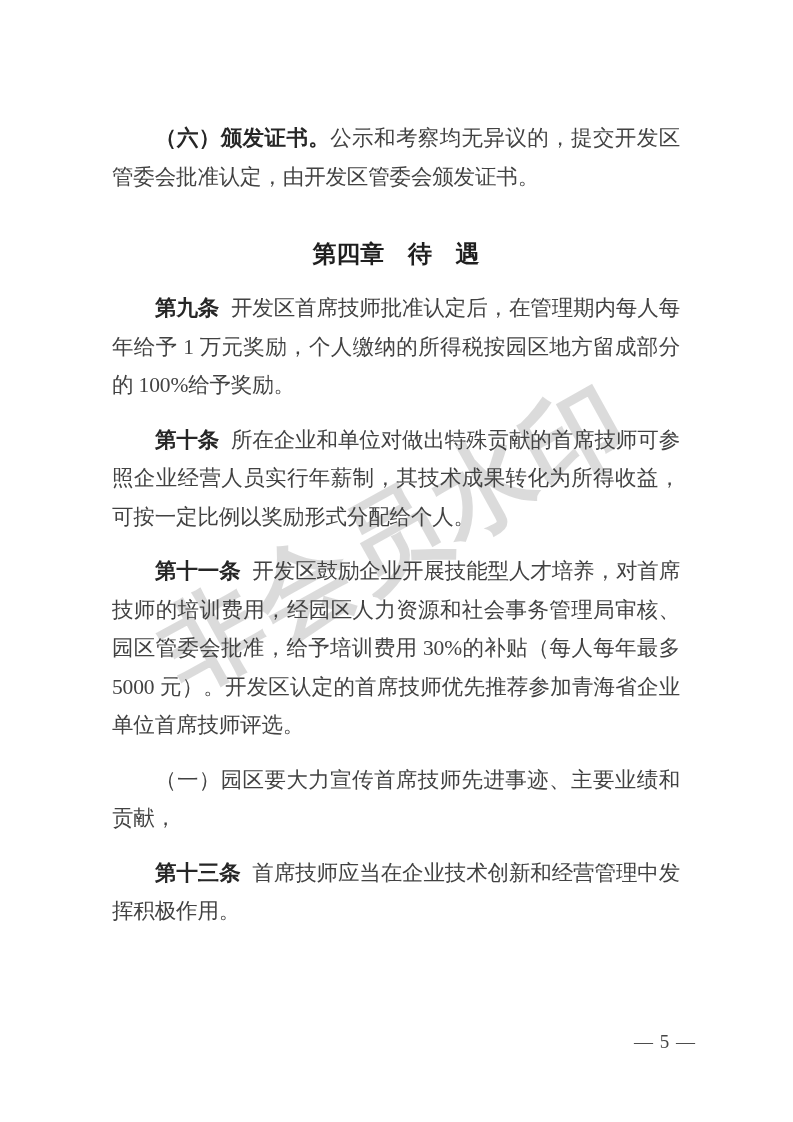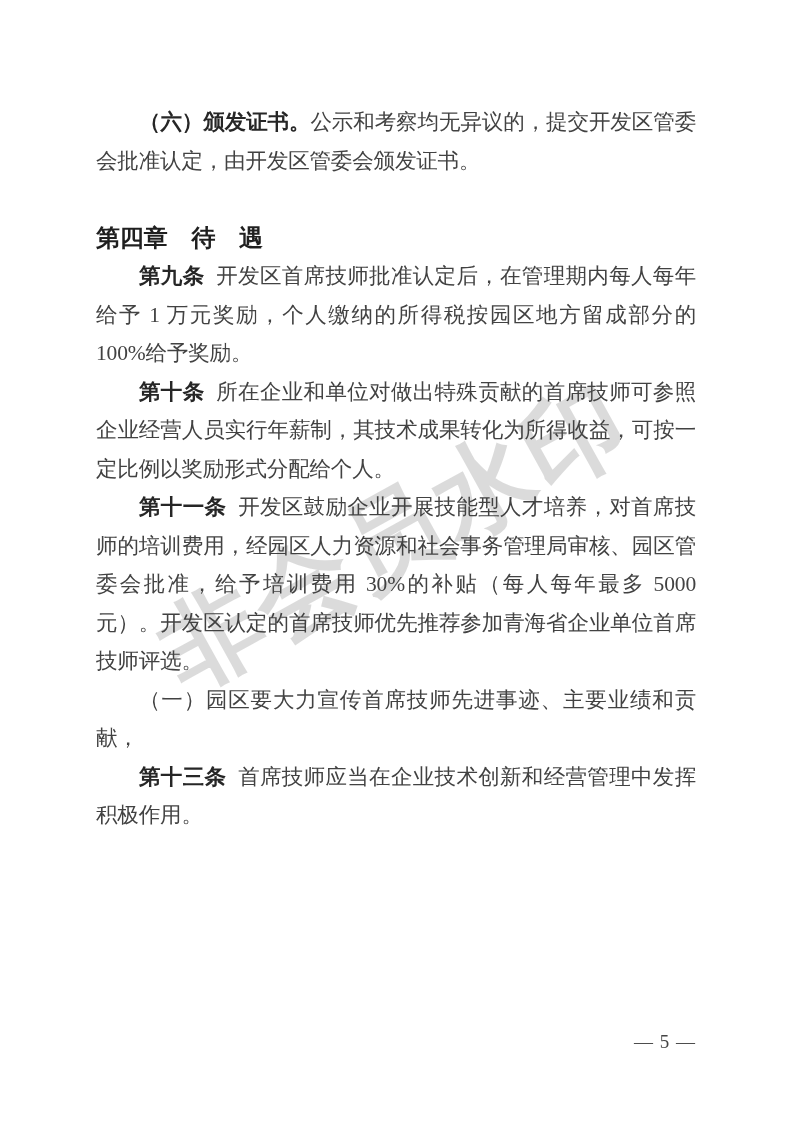--- a/index.html
+++ b/index.html
@@ -28,26 +28,27 @@
     position:absolute;
     left:96px;top:103px;
     width:600px;
     z-index:1;
     font-size:21.5px;
     line-height:38.5px;
     letter-spacing:-0.15px;
     color:#424242;
     text-align:justify;
   }
-  .para{margin:0;text-indent:2em;}
+  .para{margin:16px;text-indent:2em;}
   .lead{font-weight:700;color:#262626;}
   .lead-article{margin-right:0.55em;}
   .chapter-heading{
     margin:38.5px 0 0 0;
     text-indent:0;
+    text-align:center;
     font-weight:700;
     font-size:24px;
     line-height:38.5px;
     color:#1f1f1f;
   }
   .page-number{
     position:absolute;
     top:1031px;right:97px;
     z-index:1;
     font-size:19px;

